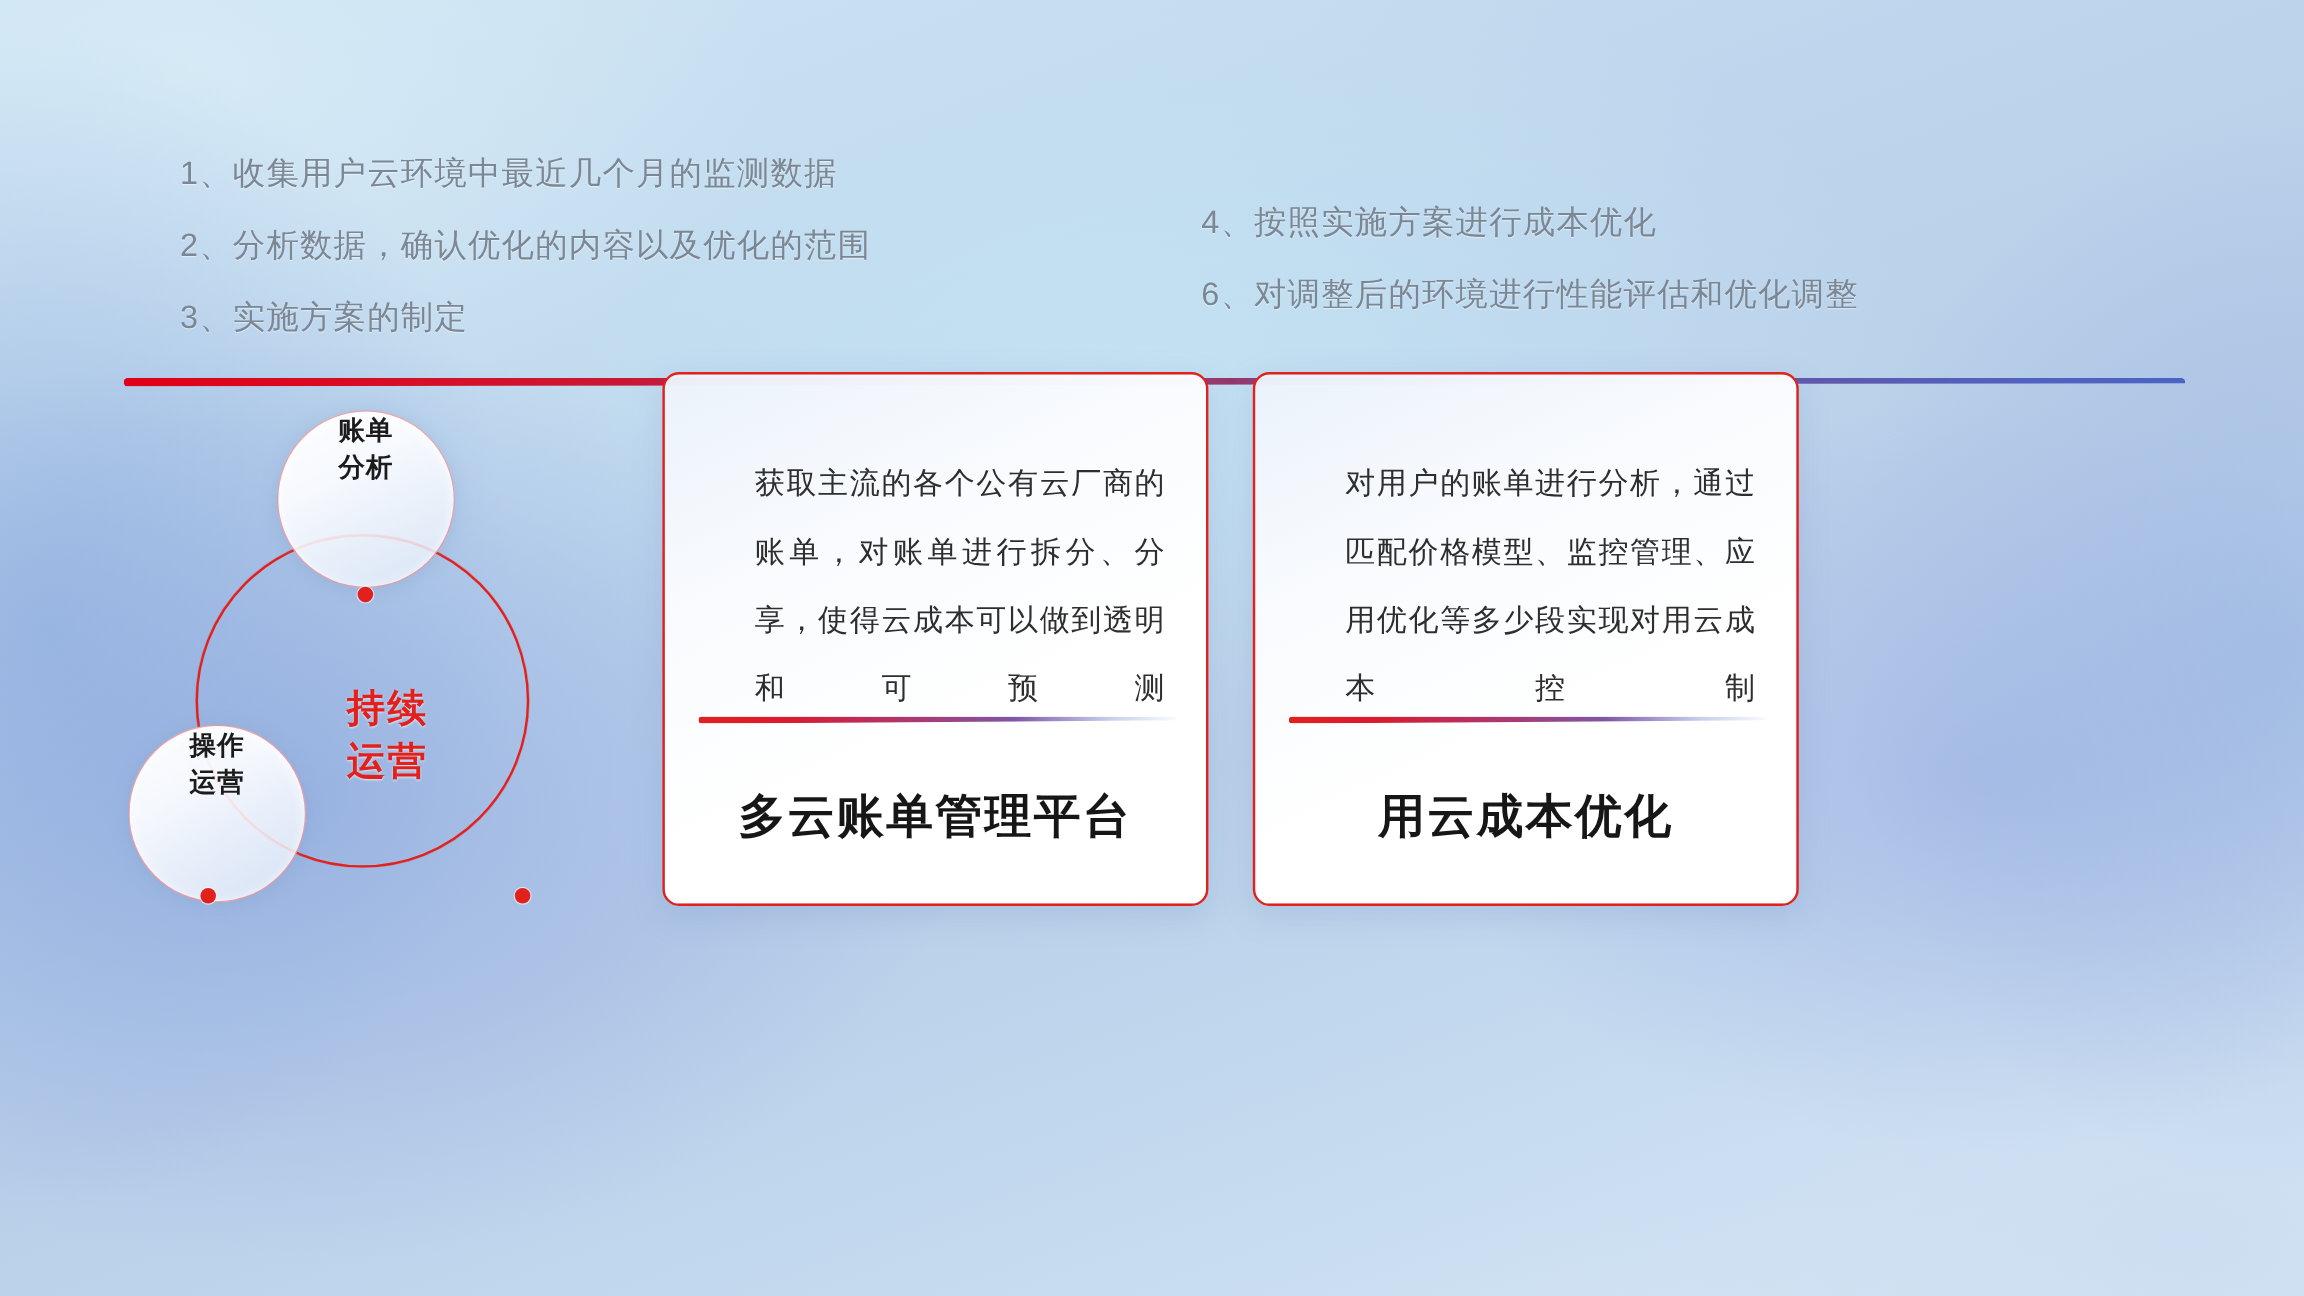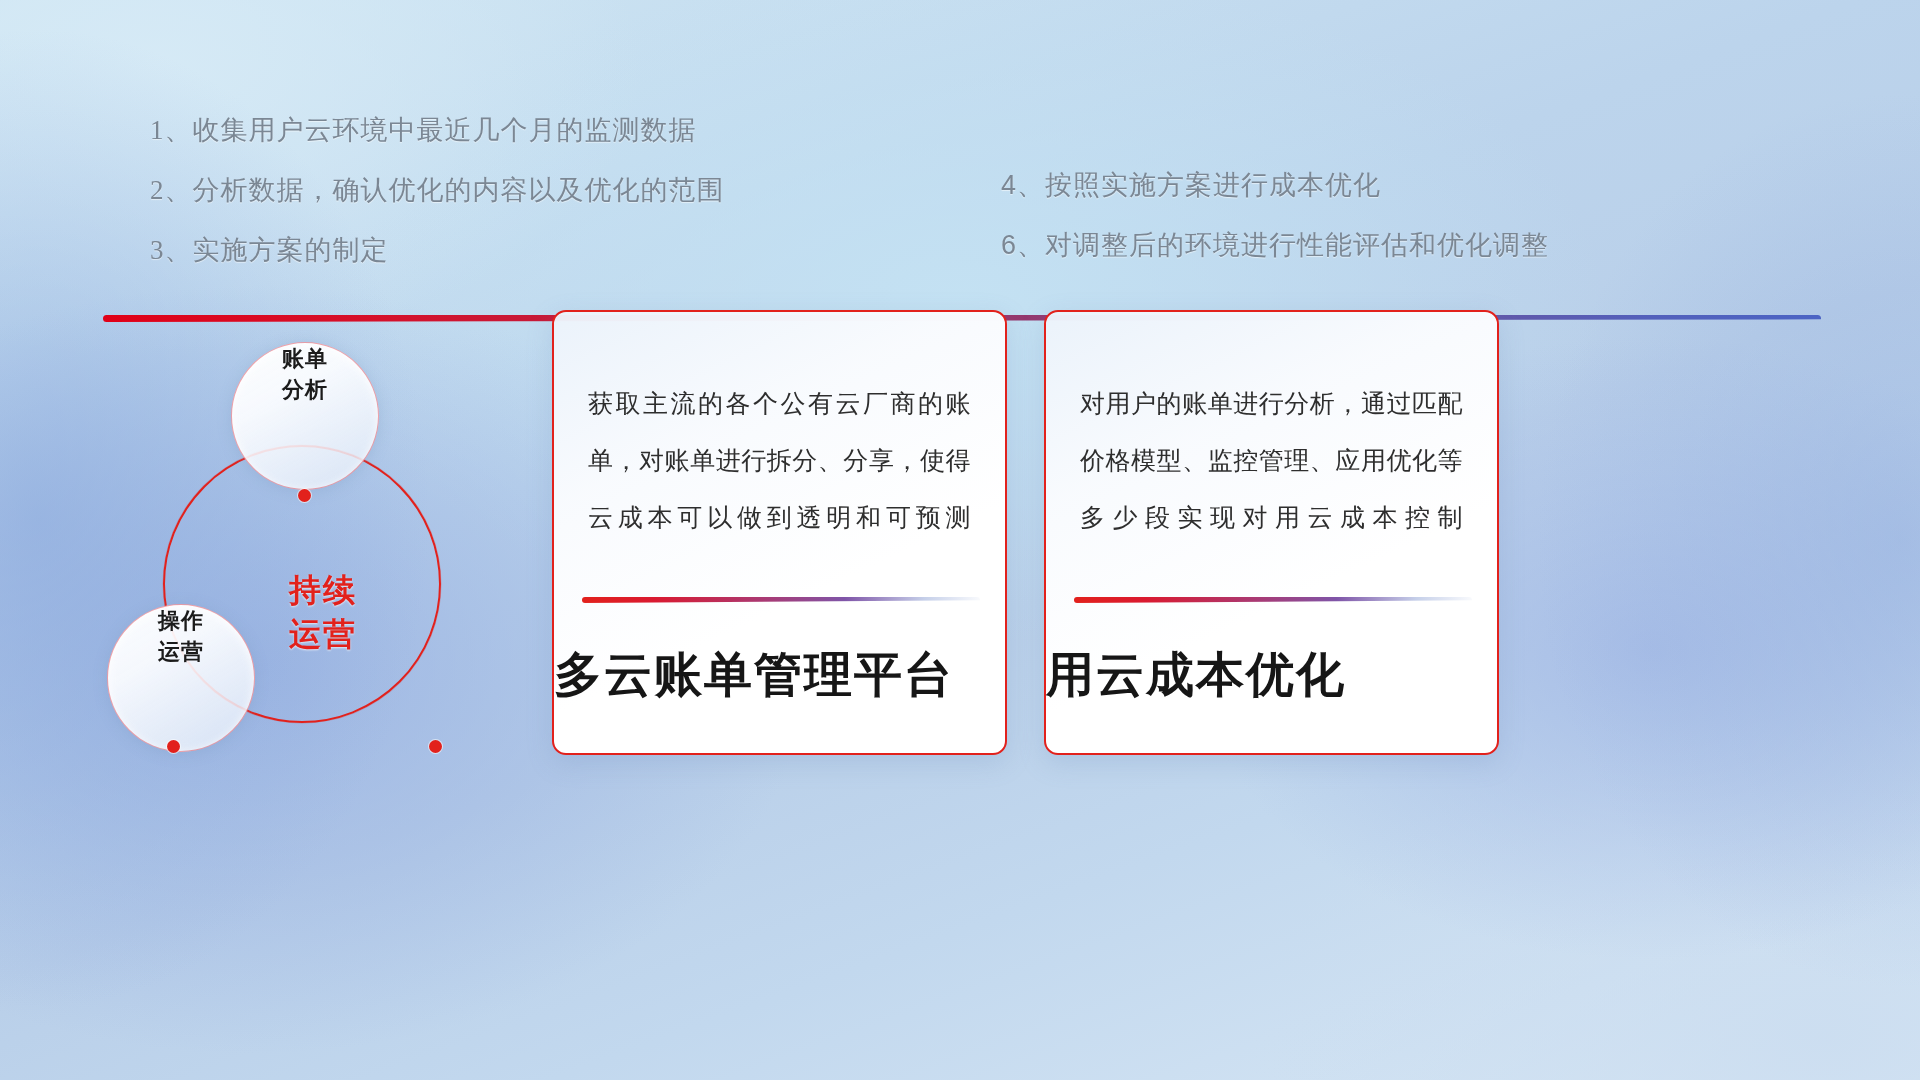--- a/index.html
+++ b/index.html
@@ -22,21 +22,21 @@
   #stage:before{
     content:""; position:absolute; inset:0;
     background:
       radial-gradient(ellipse 560px 700px at 2% 48%, rgba(133,164,219,0.55) 0%, rgba(133,164,219,0) 70%),
       radial-gradient(ellipse 520px 640px at 99% 50%, rgba(140,168,220,0.45) 0%, rgba(140,168,220,0) 70%);
     pointer-events:none;
   }
 
   
   .bullets{ position:absolute; top:0; left:0; width:100%; }
-  .col-left{ position:absolute; left:150px; top:100px;font-family:Liberation Serif, serif; }
+  .col-left{ position:absolute; left:150px; top:114px; }
   .col-right{ position:absolute; left:1001px; top:155px; }
   .bullet{
     color:#7b8794; font-size:27px; line-height:60px;
     letter-spacing:1px; white-space:nowrap;
     text-shadow:0 1px 1px rgba(255,255,255,0.55);
   }
 
   
   .divider{
     position:absolute; left:103px; top:315px; width:1718px; height:7px;
@@ -89,31 +89,31 @@
     border:2px solid #e2211c; border-radius:14px;
     background:linear-gradient(155deg, rgba(236,243,251,0.97) 0%, rgba(249,251,254,0.99) 30%, #ffffff 62%, #ffffff 100%);
     box-shadow:0 8px 26px rgba(110,140,185,0.22);
     overflow:hidden;
   }
   .card-1{ left:552px; }
   .card-2{ left:1044px; }
   .card-body{
     padding:63px 34px 0 34px;
     font-size:25px; line-height:57px; color:#2e2e2e;
-    letter-spacing:0.5px; text-align:justify; text-align-last:justify;
+    letter-spacing:0.5px; text-align:justify; text-align-last:justify;margin-left:41px;
   }
   .card-rule{
     position:absolute; left:28px; bottom:150px; width:398px; height:6px;
     background:linear-gradient(90deg,#e2211c 0%,#da1a30 18%,#a93a74 46%,#7f55a8 66%,rgba(150,168,215,0.55) 86%,rgba(200,212,235,0.12) 100%);
     border-radius:3px;
     clip-path:polygon(0 0,100% 0,100% 55%,0 100%);
   }
   .card-title{
     position:absolute; left:0; right:0; bottom:46px;
-    text-align:left; font-size:48px; font-weight:bold;
+    text-align:center; font-size:39px; font-weight:bold;
     color:#161616; letter-spacing:2px;
   }
 </style>
 </head>
 <body>
 
 <div id="stage">
 
   <div class="bullets">
     <div class="col-left">

